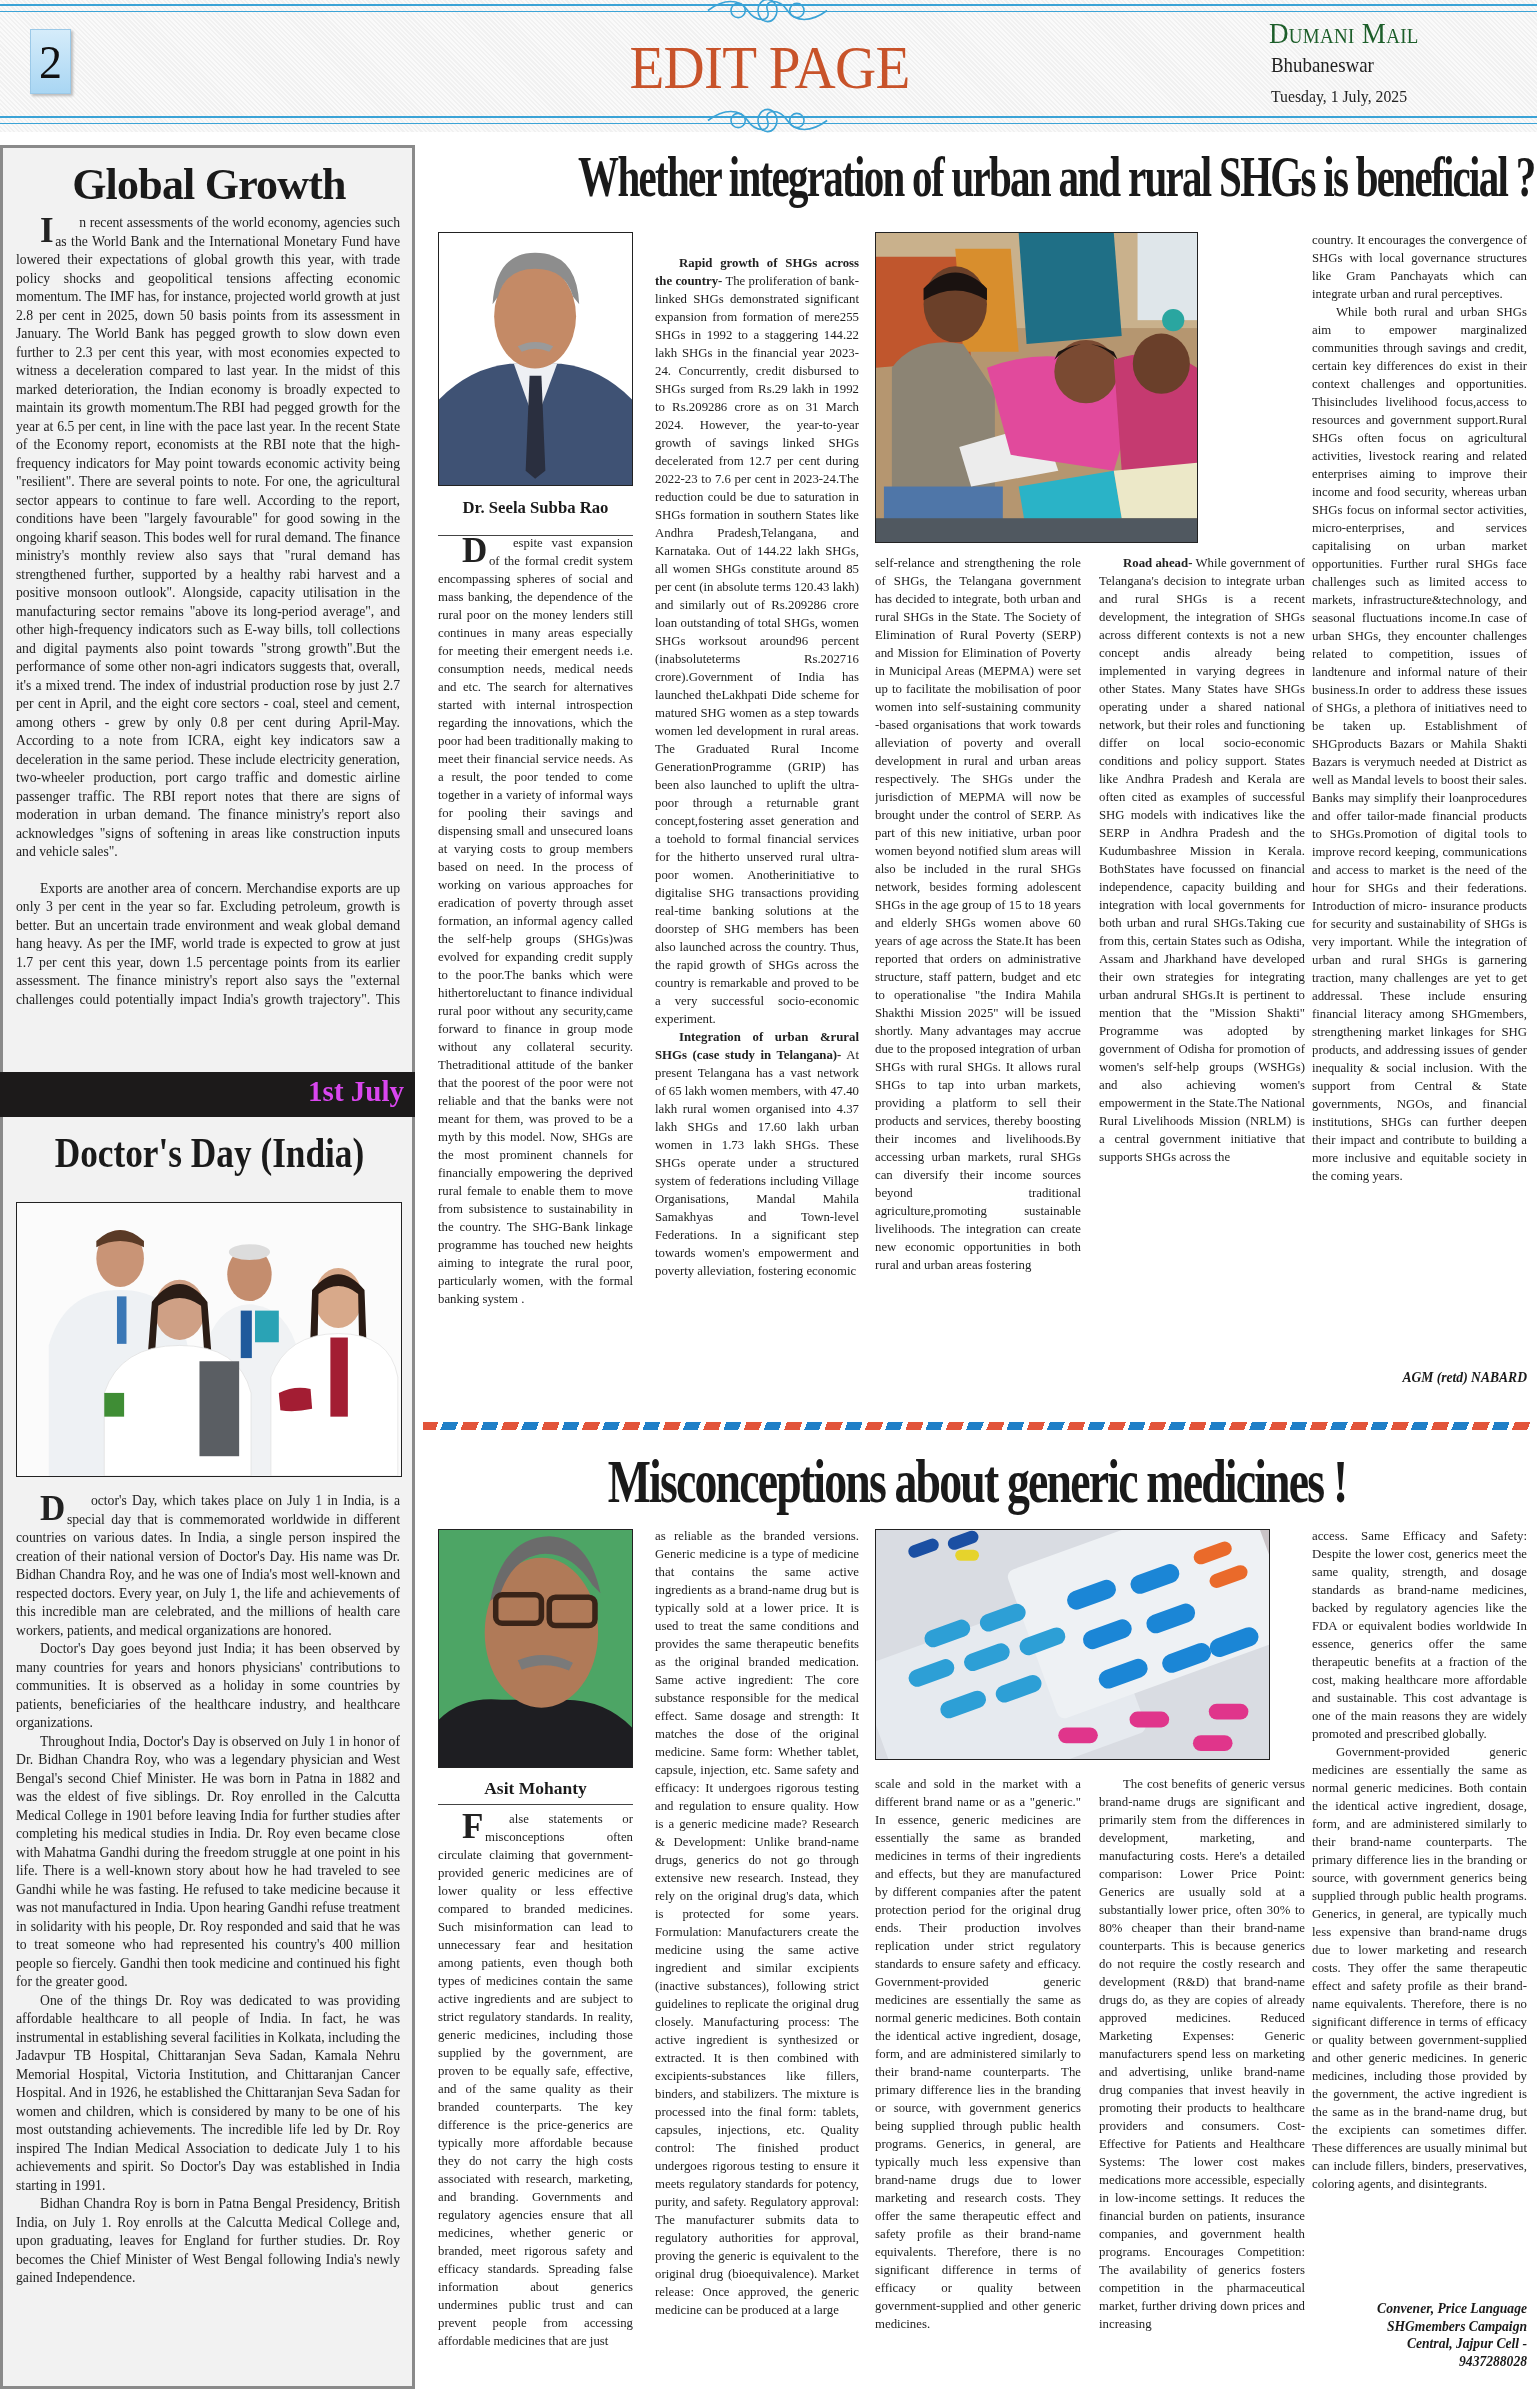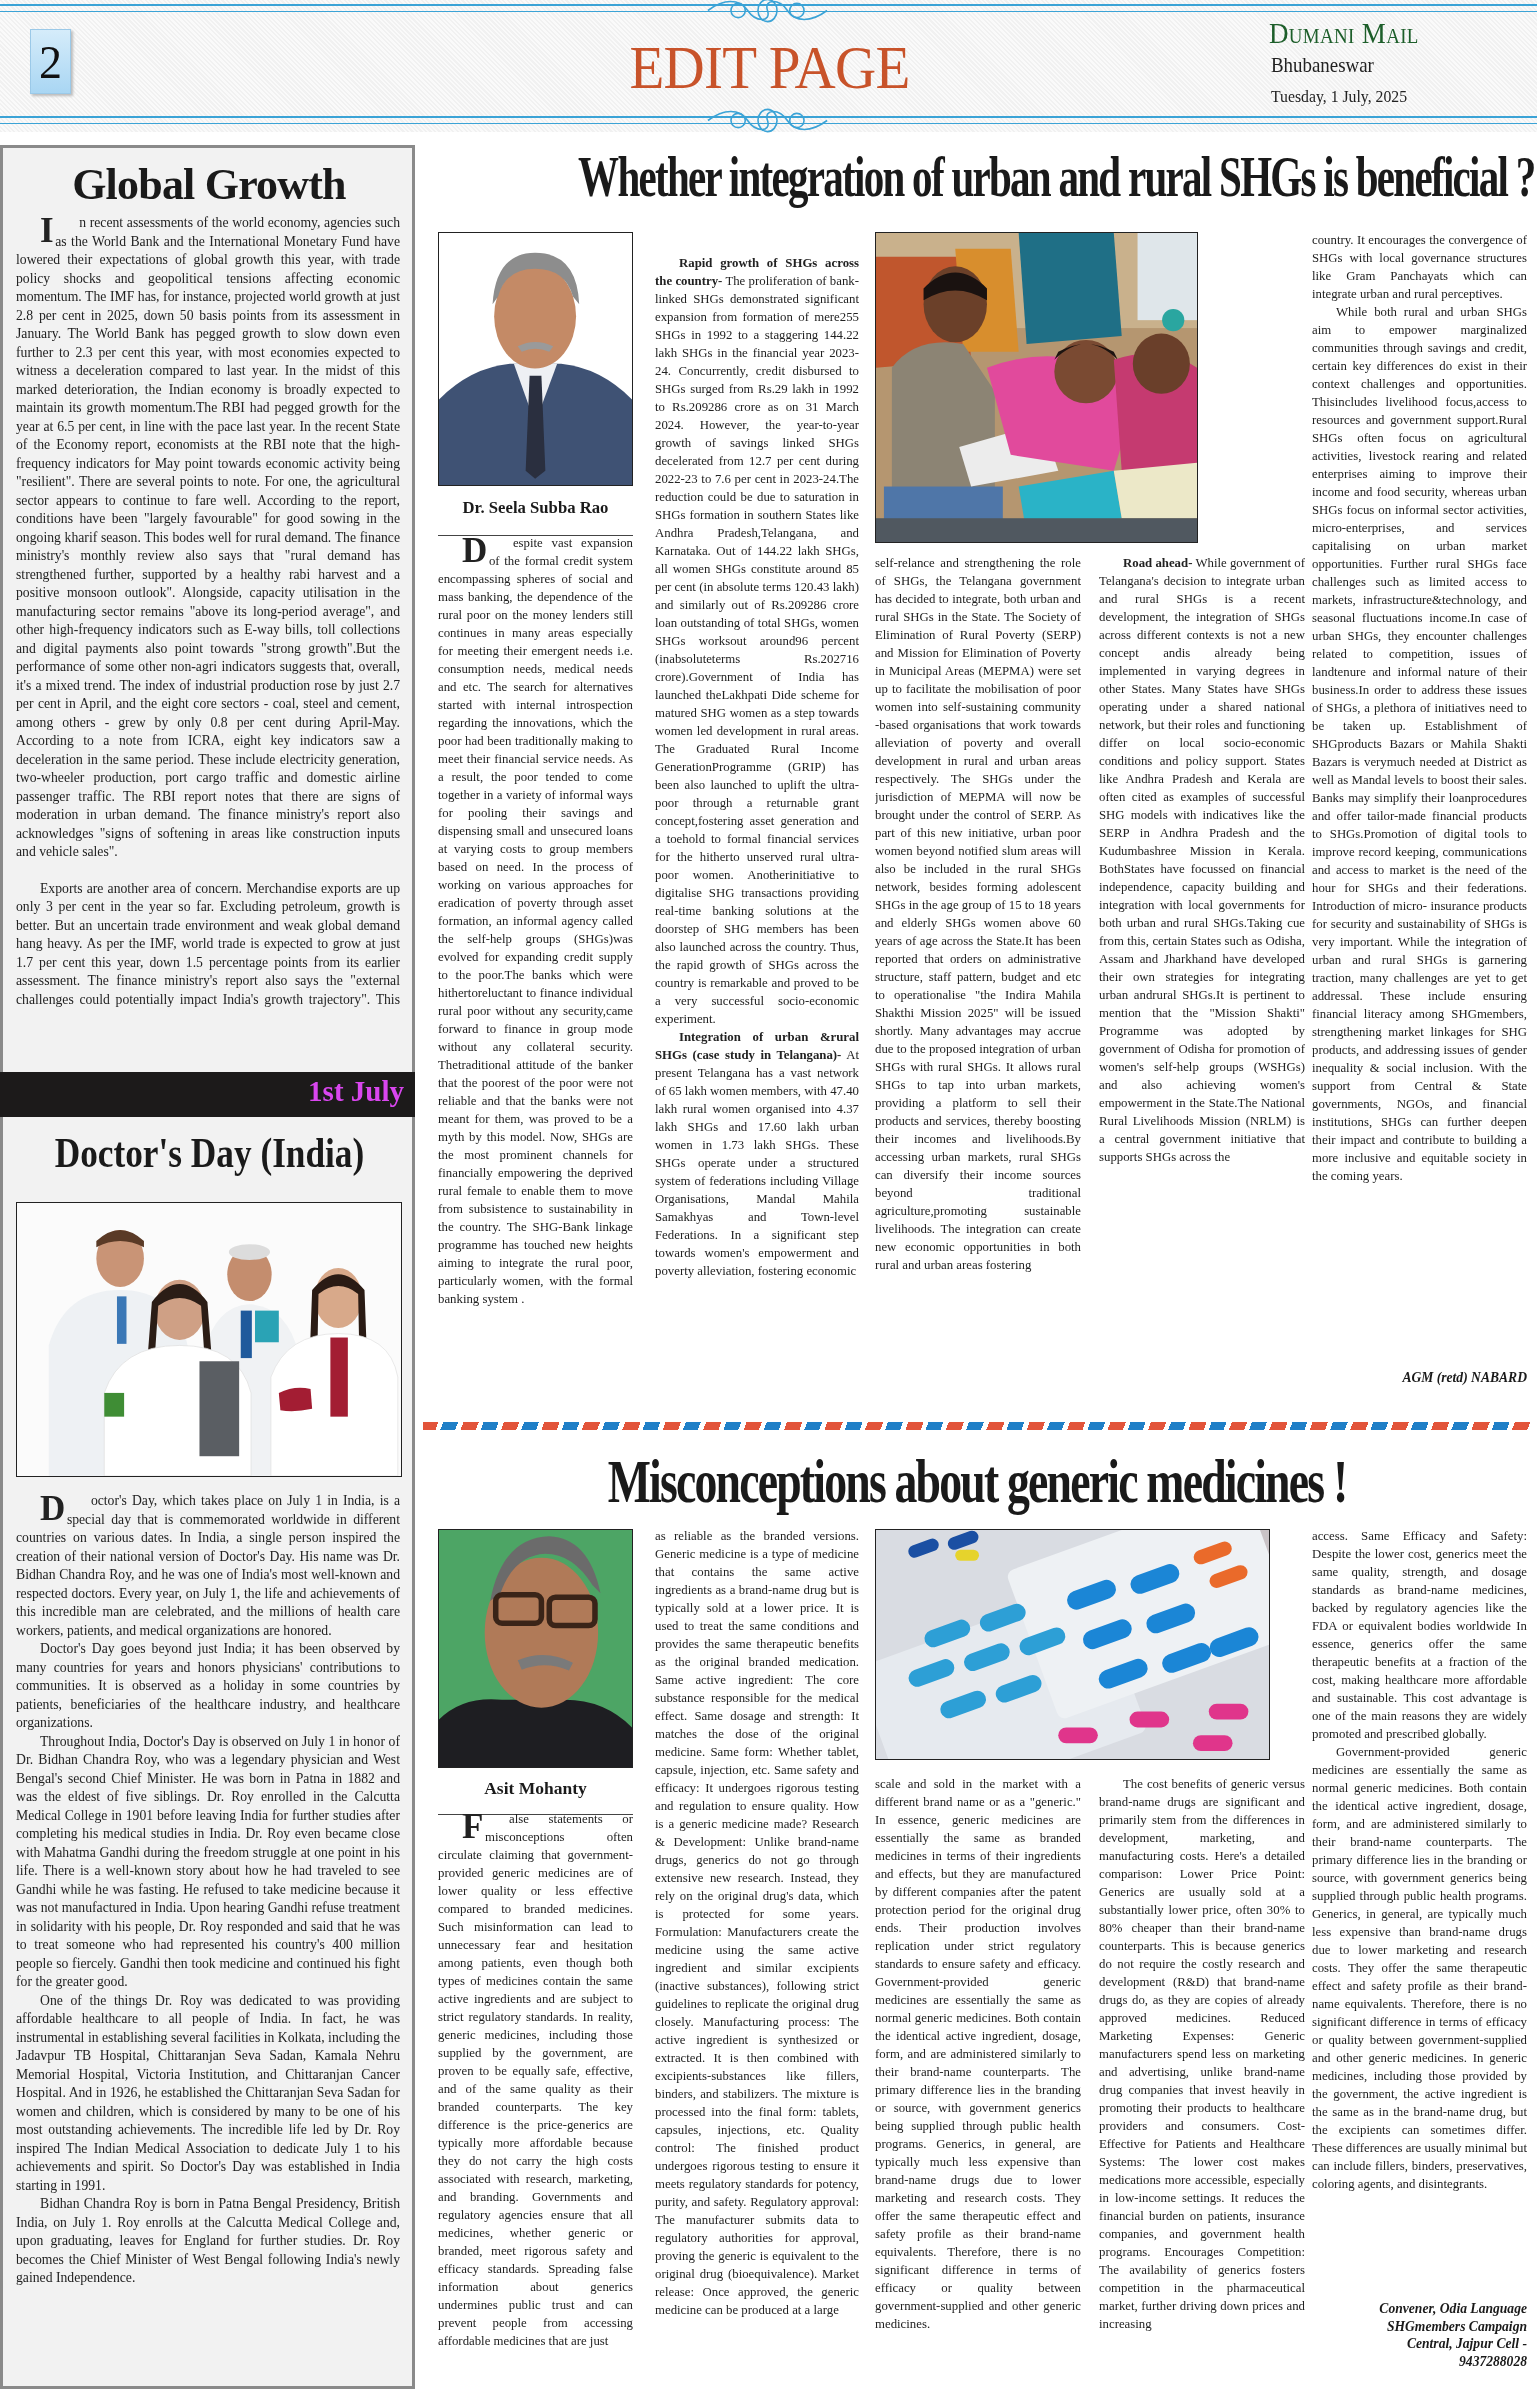--- a/index.html
+++ b/index.html
@@ -61,21 +61,21 @@
   .narrow { font-size: 12.8px; line-height: 18px; }
 
   .divider { position: absolute; left: 423px; top: 1422px; width: 1108px; height: 8px;
     background: repeating-linear-gradient(110deg, #e2543a 0 14.4px, transparent 14.4px 19px, #1f7fc7 19px 33px, transparent 33px 38px); }
 
   
   .a2-title { position: absolute; left: 423px; top: 1447px; width: 1108px; text-align: center;
     font-family: "Liberation Serif", serif; font-weight: bold; font-size: 61px; letter-spacing: -2.4px;
     transform: scaleX(0.75); transform-origin: center; white-space: nowrap; }
   .a2-photo { left: 438px; top: 1529px; width: 195px; height: 239px; background: #4da565; }
-  .a2-byline { position: absolute; left: 438px; top: 1778px; width: 195px; text-align: center; font-weight: bold; font-size: 17.5px; padding-bottom: 15px; border-bottom: 1.6px solid #444; }
+  .a2-byline { position: absolute; left: 438px; top: 1778px; width: 195px; text-align: center; font-weight: bold; font-size: 17.5px; padding-bottom: 5px; border-bottom: 1.6px solid #444; }
   .a2-c1 { position: absolute; left: 438px; top: 1810px; width: 195px; height: 574px; overflow: hidden; }
   .a2-c2 { position: absolute; left: 655px; top: 1527px; width: 204px; height: 857px; overflow: hidden; }
   .a2-photo2 { left: 875px; top: 1529px; width: 395px; height: 231px; }
   .a2-c3 { position: absolute; left: 875px; top: 1775px; width: 206px; height: 614px; overflow: hidden; }
   .a2-c4 { position: absolute; left: 1099px; top: 1775px; width: 206px; height: 614px; overflow: hidden; }
   .a2-c5 { position: absolute; left: 1312px; top: 1527px; width: 215px; height: 773px; overflow: hidden; }
   .a2-sig { position: absolute; left: 1312px; top: 2300px; width: 215px; text-align: right; font-weight: bold; font-style: italic; font-size: 13.6px; line-height: 17.5px; }
 
   .bold-lead { font-weight: bold; }
   .img-fill { width: 100%; height: 100%; display: block; }
@@ -299,18 +299,18 @@
 
 <div class="a2-c4 col-text narrow">
   <p>The cost benefits of generic versus brand-name drugs are significant and primarily stem from the differences in development, marketing, and manufacturing costs. Here's a detailed comparison: Lower Price Point: Generics are usually sold at a substantially lower price, often 30% to 80% cheaper than their brand-name counterparts. This is because generics do not require the costly research and development (R&amp;D) that brand-name drugs do, as they are copies of already approved medicines. Reduced Marketing Expenses: Generic manufacturers spend less on marketing and advertising, unlike brand-name drug companies that invest heavily in promoting their products to healthcare providers and consumers. Cost-Effective for Patients and Healthcare Systems: The lower cost makes medications more accessible, especially in low-income settings. It reduces the financial burden on patients, insurance companies, and government health programs. Encourages Competition: The availability of generics fosters competition in the pharmaceutical market, further driving down prices and increasing</p>
 </div>
 
 <div class="a2-c5 col-text narrow">
   <p style="text-indent:0">access. Same Efficacy and Safety: Despite the lower cost, generics meet the same quality, strength, and dosage standards as brand-name medicines, backed by regulatory agencies like the FDA or equivalent bodies worldwide In essence, generics offer the same therapeutic benefits at a fraction of the cost, making healthcare more affordable and sustainable. This cost advantage is one of the main reasons they are widely promoted and prescribed globally.</p>
   <p>Government-provided generic medicines are essentially the same as normal generic medicines. Both contain the identical active ingredient, dosage, form, and are administered similarly to their brand-name counterparts. The primary difference lies in the branding or source, with government generics being supplied through public health programs. Generics, in general, are typically much less expensive than brand-name drugs due to lower marketing and research costs. They offer the same therapeutic effect and safety profile as their brand-name equivalents. Therefore, there is no significant difference in terms of efficacy or quality between government-supplied and other generic medicines. In generic medicines, including those provided by the government, the active ingredient is the same as in the brand-name drug, but the excipients can sometimes differ. These differences are usually minimal but can include fillers, binders, preservatives, coloring agents, and disintegrants.</p>
 </div>
 <div class="a2-sig">
-  <div>Convener, Odia Language</div>
+  <div>Convener, Price Language</div>
   <div>SHGmembers Campaign</div>
   <div>Central, Jajpur Cell -</div>
   <div>9437288028</div>
 </div>
 
 
 </body></html>

